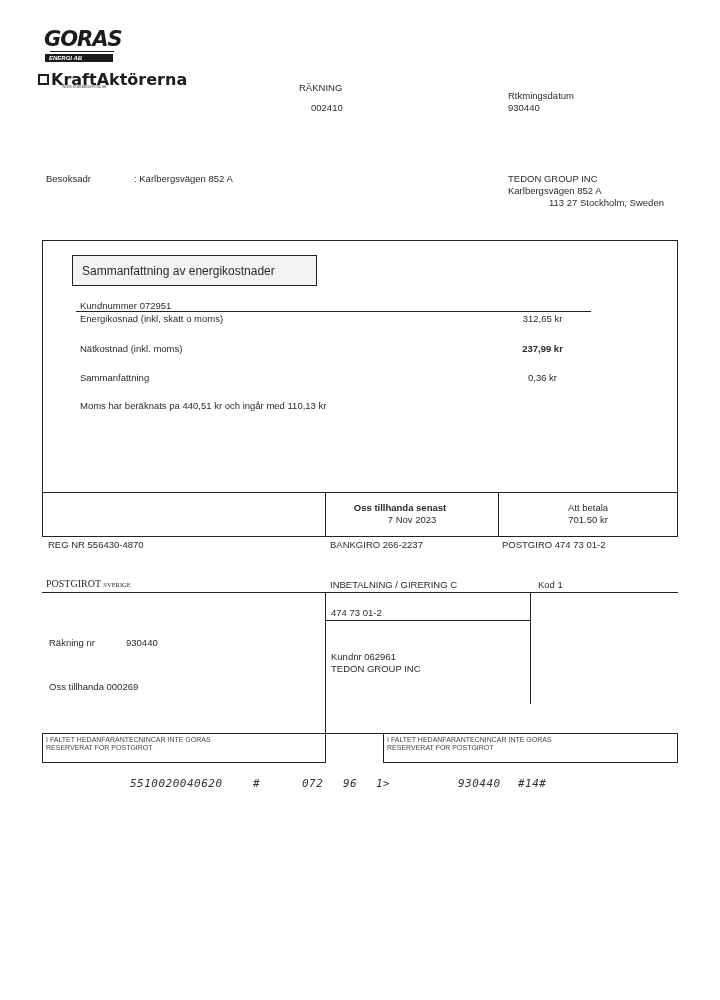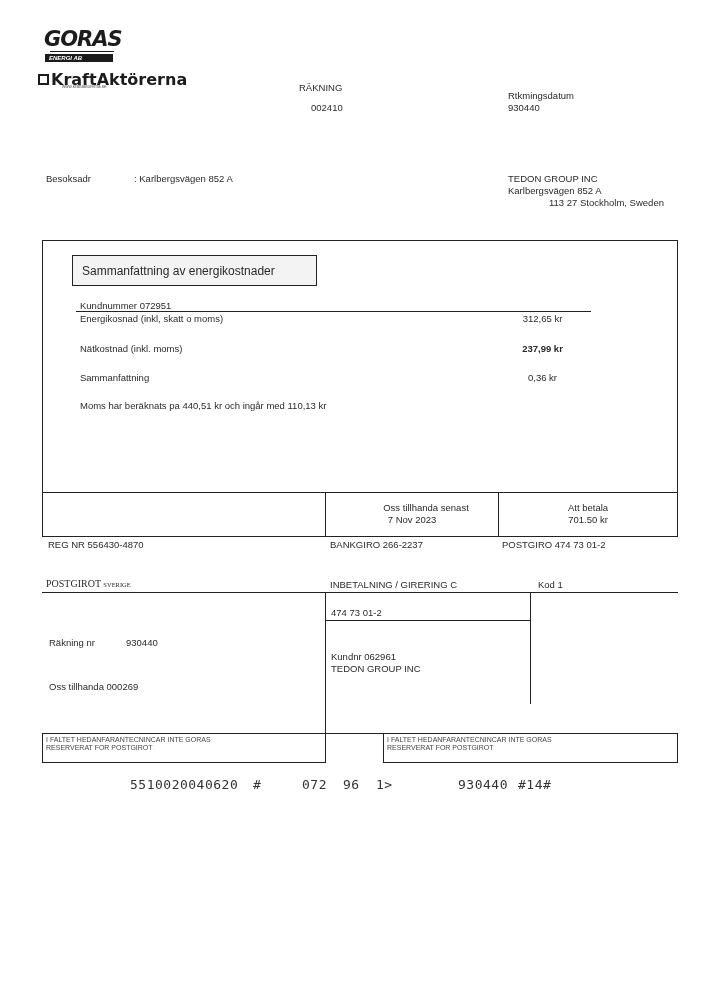--- a/index.html
+++ b/index.html
@@ -19,21 +19,21 @@
   .nvsh-line { position: absolute; left: 8px; top: 21px; width: 64px; border-top: 1.5px solid #1c1c1c; }
   .kraft-logo { left: 38px; top: 70px; }
   .kraft-icon { display: inline-block; width: 11px; height: 11px; border: 2px solid #1c1c1c; box-sizing: border-box;
                 vertical-align: middle; position: relative; margin-right: 2px; }
   .kraft-name { font-family: "DejaVu Sans", sans-serif; font-weight: bold; font-size: 16px; color: #1c1c1c; vertical-align: middle; }
   .kraft-url { left: 62px; top: 84px; font-size: 4.5px; color: #555; }
 
   .center { text-align: center; }
   .right { text-align: center; }
   .sumhdr { background: #f3f3f3; }
-  .ocr { font-family: "DejaVu Sans Mono", monospace; font-size: 13px; letter-spacing: 0.5px; color: #333; }
+  .ocr { font-family: "DejaVu Sans Mono", monospace; font-size: 11px; letter-spacing: 0.5px; color: #333; font-style: italic; }
   .small { font-size: 7px; line-height: 8px; color: #444; }
   .serif { font-family: "Liberation Serif", serif; font-size: 10px; }
 </style>
 </head>
 <body>
 
 <div class="abs logo-nvsh">
   <span class="nvsh-text">GORAS</span>
   <span class="nvsh-line"></span>
   <span class="nvsh-bar">ENERGI AB</span>
@@ -69,21 +69,21 @@
 <div class="abs right" style="left:500px; top:343px; width:85px;font-weight:bold;">237,99 kr</div>
 
 <div class="abs" style="left:80px; top:372px;">Sammanfattning</div>
 <div class="abs right" style="left:500px; top:372px; width:85px;">0,36 kr</div>
 
 <div class="abs" style="left:80px; top:400px;">Moms har beräknats pa 440,51 kr och ingår med 110,13 kr</div>
 
 <div class="line-h" style="left:42px; top:492px; width:636px;"></div>
 <div class="line-v" style="left:325px; top:492px; height:45px;"></div>
 <div class="line-v" style="left:498px; top:492px; height:45px;"></div>
-<div class="abs center" style="left:340px; top:502px; width:172px;">Oss tillhanda senast</div>
+<div class="abs center" style="left:314px; top:502px; width:172px;font-weight:bold;">Oss tillhanda senast</div>
 <div class="abs center" style="left:326px; top:514px; width:172px;">7 Nov 2023</div>
 <div class="abs center" style="left:499px; top:502px; width:178px;">Att betala</div>
 <div class="abs center" style="left:499px; top:514px; width:178px;">701.50 kr</div>
 
 <div class="abs" style="left:48px; top:539px;">REG NR 556430-4870</div>
 <div class="abs" style="left:330px; top:539px;">BANKGIRO 266-2237</div>
 <div class="abs" style="left:502px; top:539px;">POSTGIRO 474 73 01-2</div>
 
 <div class="abs serif" style="left:46px; top:578px;">
   <span>POSTGIROT</span>

